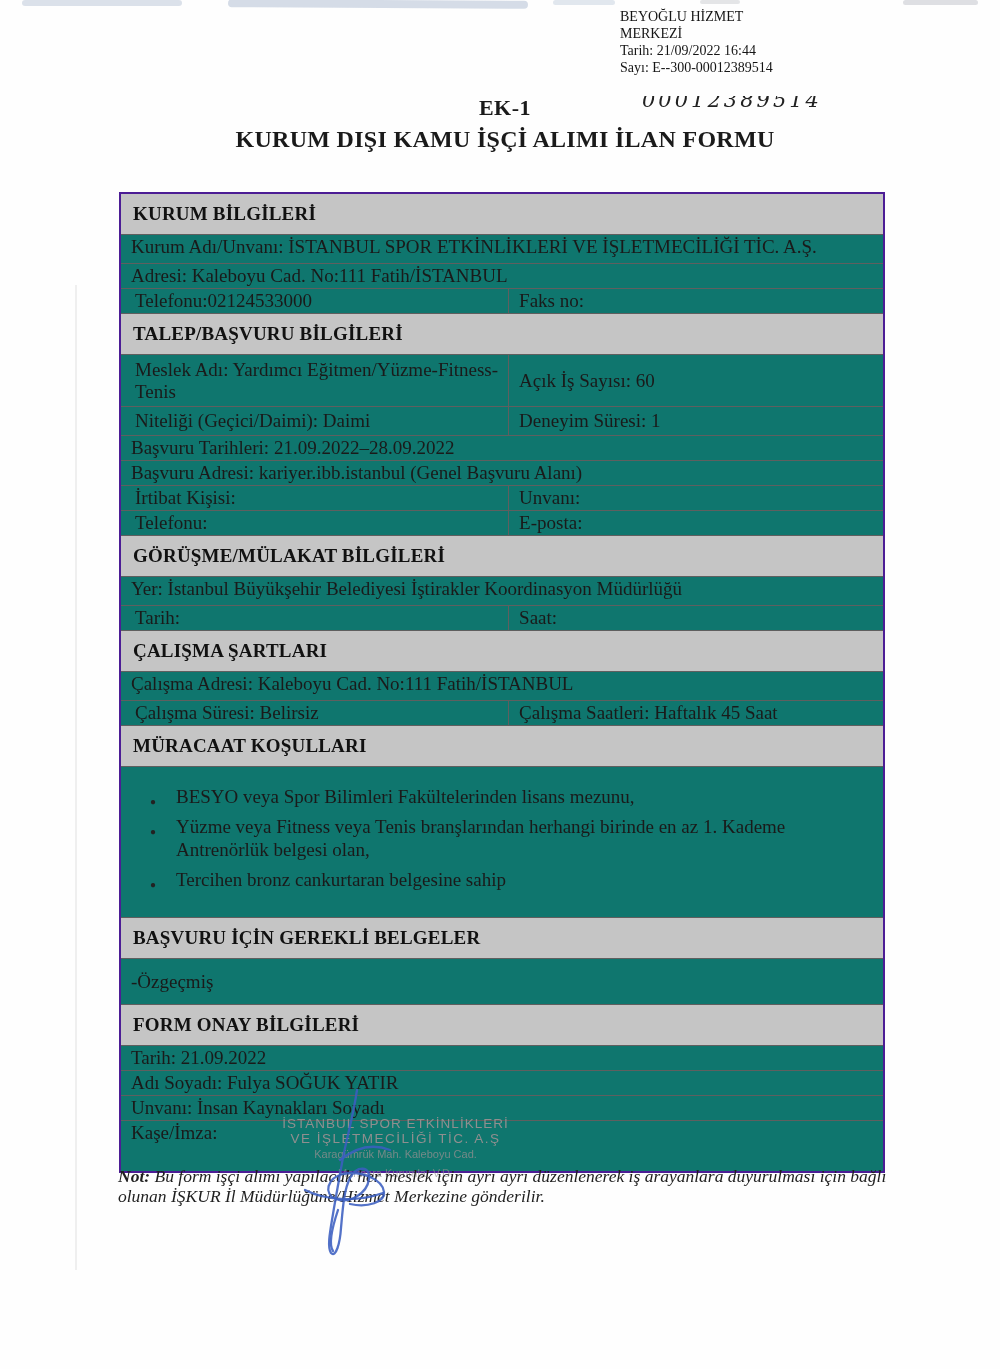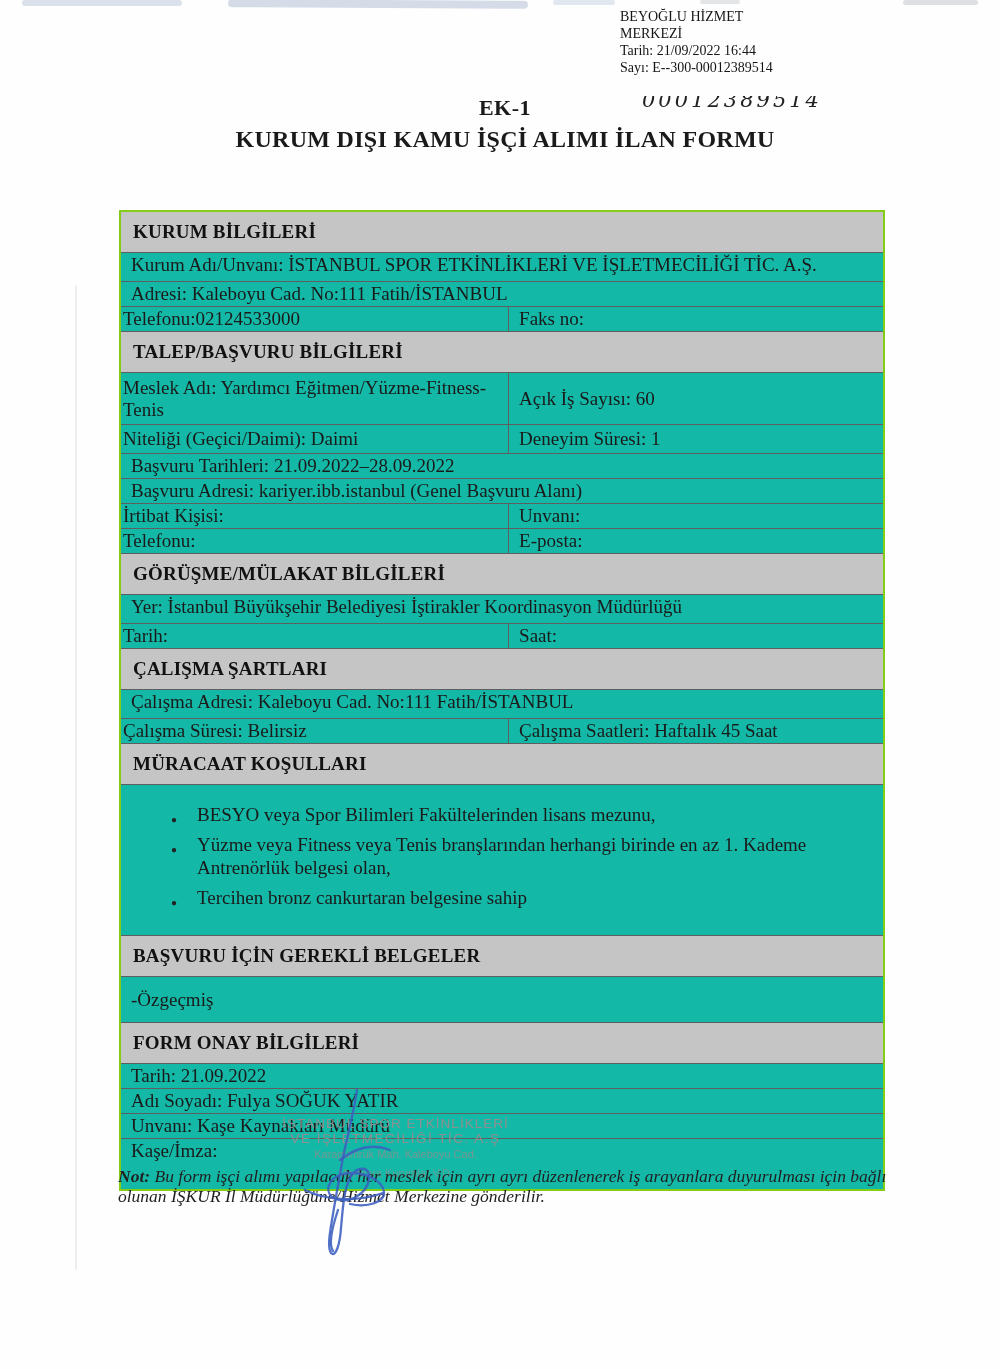--- a/index.html
+++ b/index.html
@@ -27,33 +27,33 @@
   .receipt{position:absolute;left:620px;top:8px;width:330px;font-size:14px;line-height:17px;color:#151515;}
   .receipt .big-num-clip{overflow:hidden;height:21px;margin-top:20px;margin-left:22px;font-style:italic;}
   .receipt .big-num{display:block;margin-top:-4px;font-family:"DejaVu Serif", serif;font-size:21px;letter-spacing:3px;color:#222;}
 
   
   .title-wrap{position:absolute;left:0;top:95px;width:1010px;text-align:center;}
   .title-ek{font-size:22px;font-weight:bold;letter-spacing:.5px;}
   .title-main{font-size:24px;font-weight:bold;letter-spacing:.3px;margin-top:5px;}
 
   
-  .doc-table{position:absolute;left:119px;top:210px;width:766px;border:2px solid #84cc16;background:#14b8a6;}
+  .doc-table{position:absolute;left:119px;top:192px;width:766px;border:2px solid #4c1d95;background:#0f766e;}
   .sec-h{background:var(--header_bg);border-bottom:1px solid var(--border_col);
          font-weight:bold;font-size:19px;padding:9px 8px 9px 12px;letter-spacing:.2px;color:#111;}
   .row{border-bottom:1px solid var(--border_col);font-size:19px;display:flex;min-height:25px;line-height:22px;}
   .row:last-child{border-bottom:none;}
   .cell-full{padding:1px 6px 1px 10px;width:100%;}
-  .cell-l{width:50.8%;padding:1px 6px 1px 2px;align-self:stretch;display:flex;align-items:center;}
+  .cell-l{width:50.8%;padding:1px 6px 1px 14px;align-self:stretch;display:flex;align-items:center;}
   .cell-r{flex:1;border-left:1px solid var(--border_col);padding:1px 6px 1px 10px;align-self:stretch;display:flex;align-items:center;}
   .r-tall{min-height:52px;}
   .r-med{min-height:29px;}
   .r-oz{min-height:46px;align-items:center;}
   .r-kase{min-height:50px;}
-  .bullet-cell{min-height:150px;border-bottom:none;display:block;padding:18px 20px 10px 48px;}
+  .bullet-cell{min-height:150px;border-bottom:none;display:block;padding:18px 20px 10px 27px;}
   .bullet-cell ul{list-style:none;}
   .bullet-cell li{position:relative;padding-left:28px;margin-bottom:7px;line-height:23px;max-width:672px;}
   .bullet-cell li::before{content:"●";position:absolute;left:2px;top:5px;font-size:10px;color:#222;}
   .belgeler-h{border-top:1px solid var(--border_col);}
 
   
   .company-stamp{position:absolute;left:248px;top:1116px;width:295px;text-align:center;
                  font-family:"Liberation Sans", sans-serif;color:var(--stamp_gray);z-index:1;}
   .company-stamp .cs1{font-size:13.5px;letter-spacing:1px;}
   .company-stamp .cs2{font-size:13.5px;letter-spacing:1.5px;}
@@ -167,21 +167,21 @@
     </div>
 
     <div class="sec-h">FORM ONAY BİLGİLERİ</div>
     <div class="row">
       <div class="cell-full">Tarih: 21.09.2022</div>
     </div>
     <div class="row">
       <div class="cell-full">Adı Soyadı: Fulya SOĞUK YATIR</div>
     </div>
     <div class="row">
-      <div class="cell-full">Unvanı: Kaşe Kaynakları Müdürü</div>
+      <div class="cell-full">Unvanı: İnsan Kaynakları Soyadı</div>
     </div>
     <div class="row r-kase">
       <div class="cell-full">Kaşe/İmza:</div>
     </div>
   </div>
 
   <div class="company-stamp">
     <div class="cs1">İSTANBUL SPOR ETKİNLİKLERİ</div>
     <div class="cs2">VE İŞLETMECİLİĞİ TİC. A.Ş</div>
     <div class="cs3">Karagümrük Mah. Kaleboyu Cad.</div>

